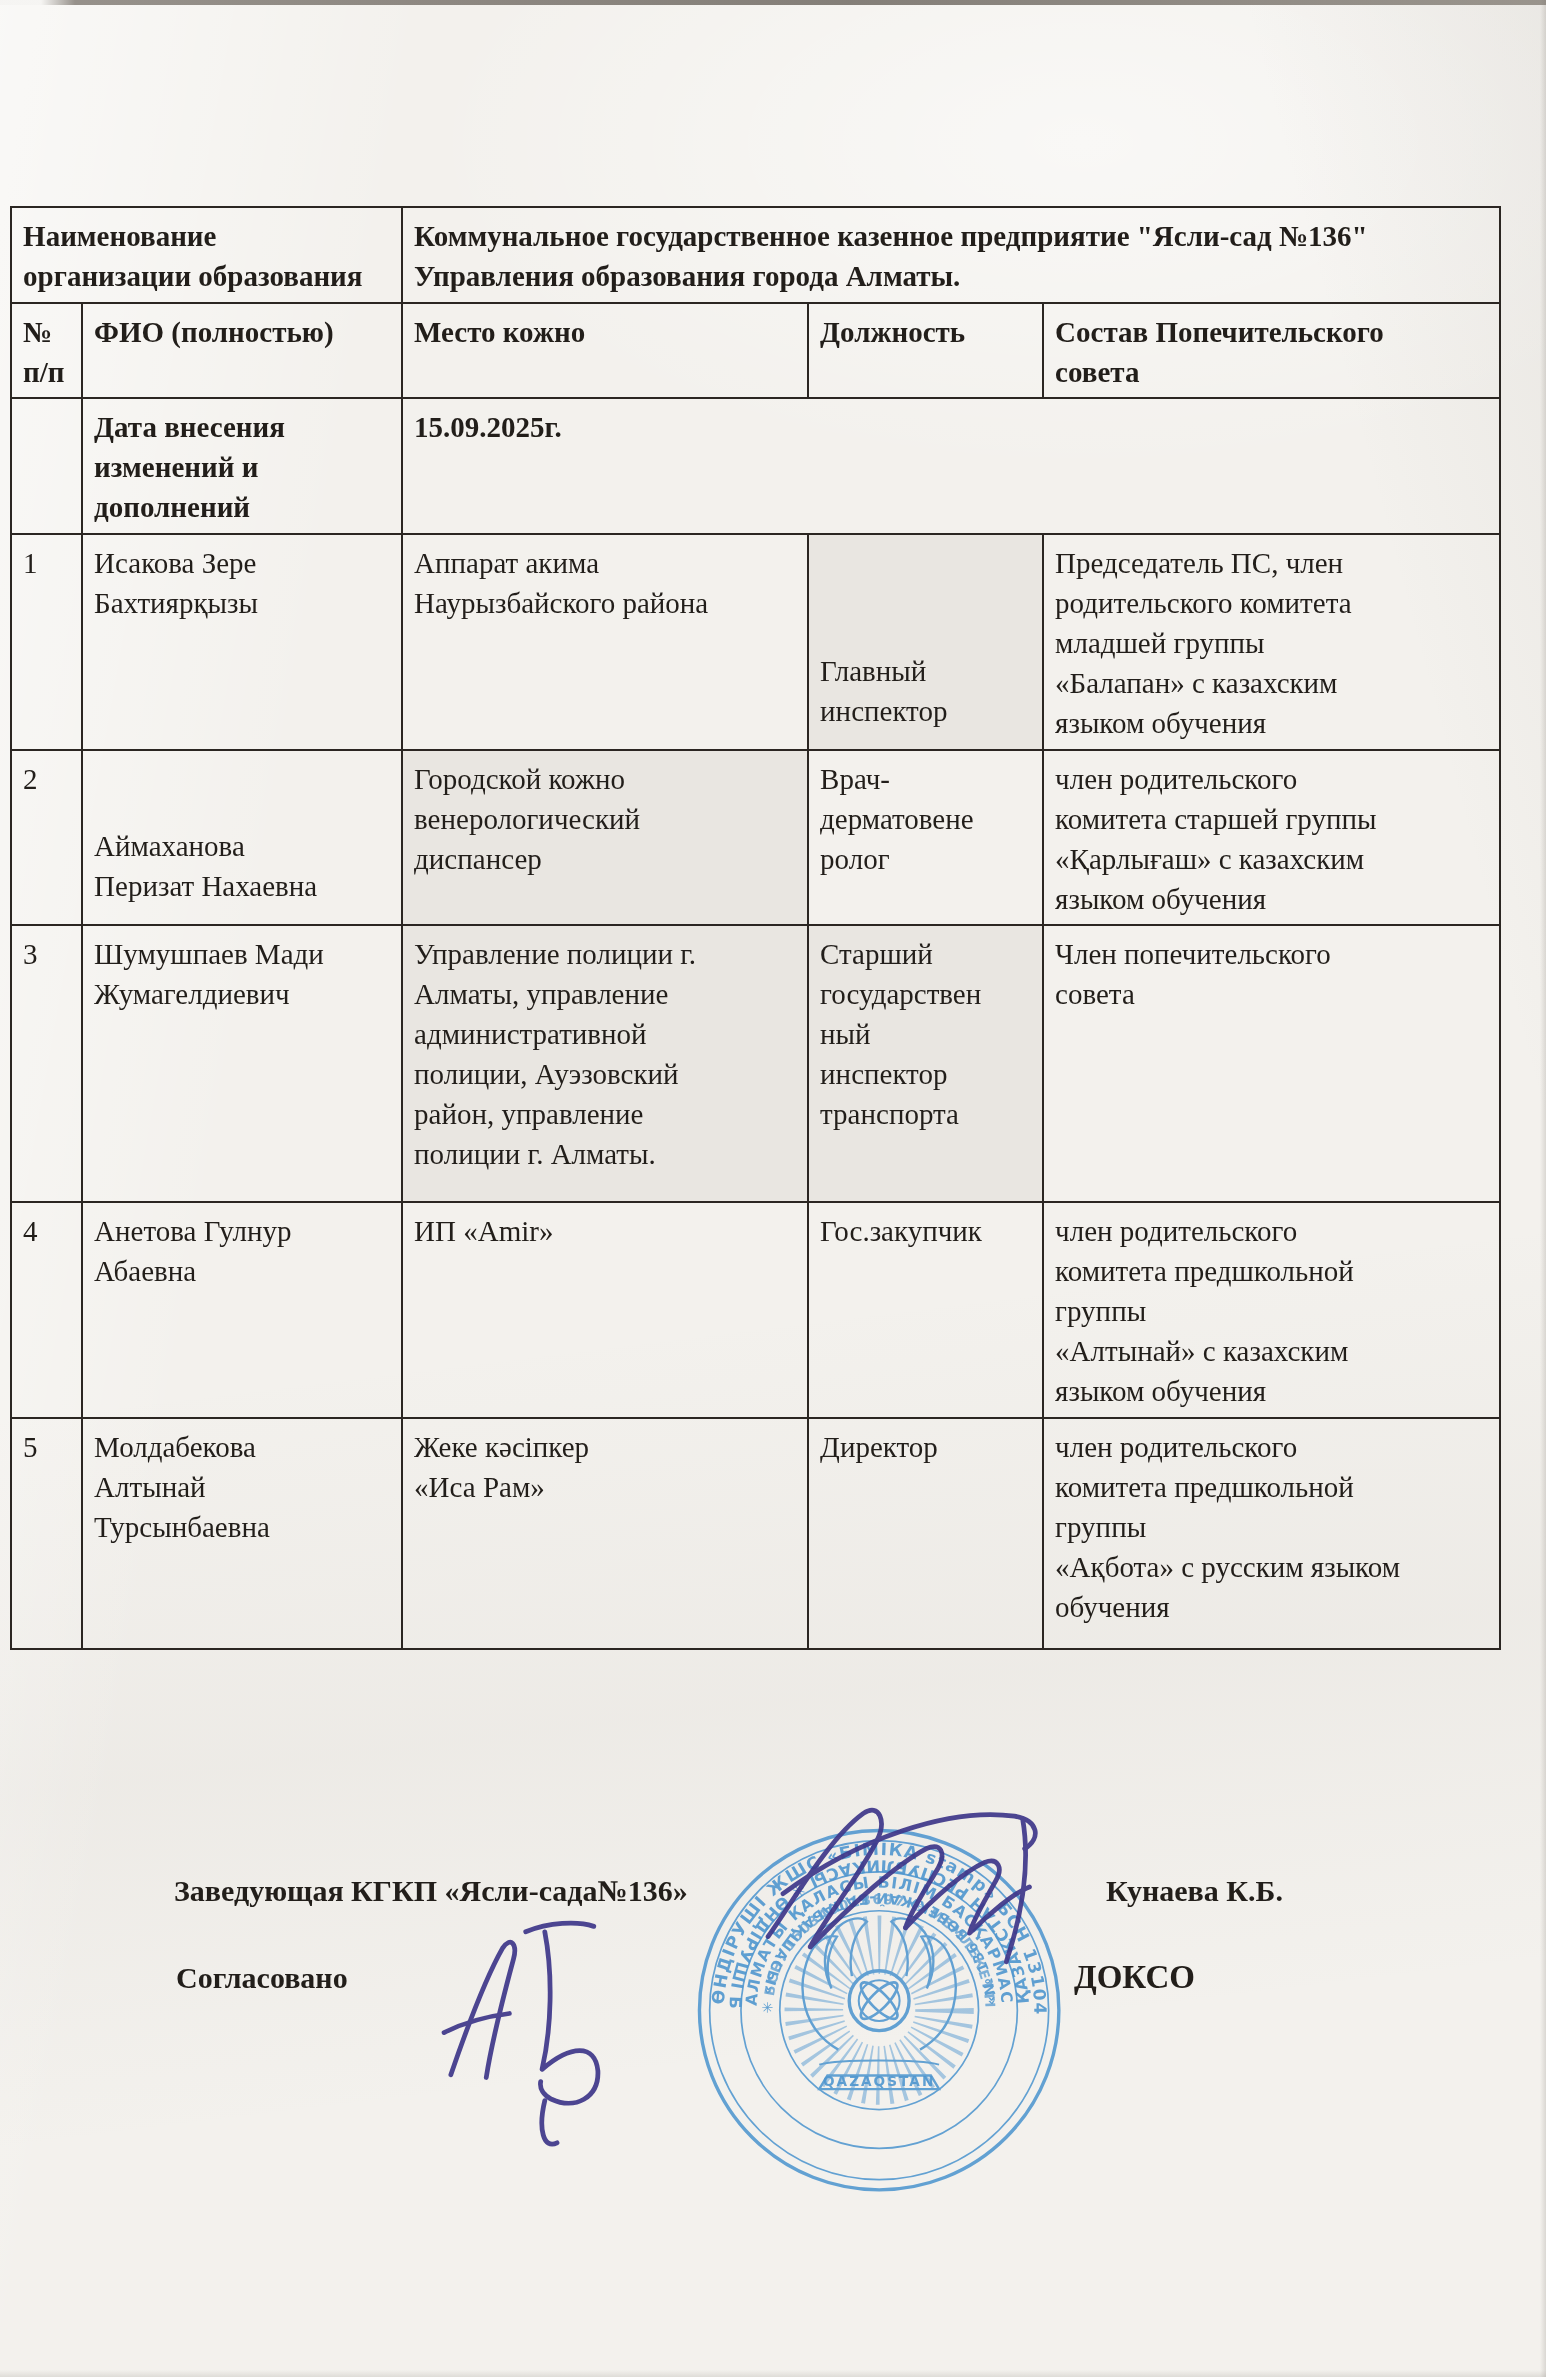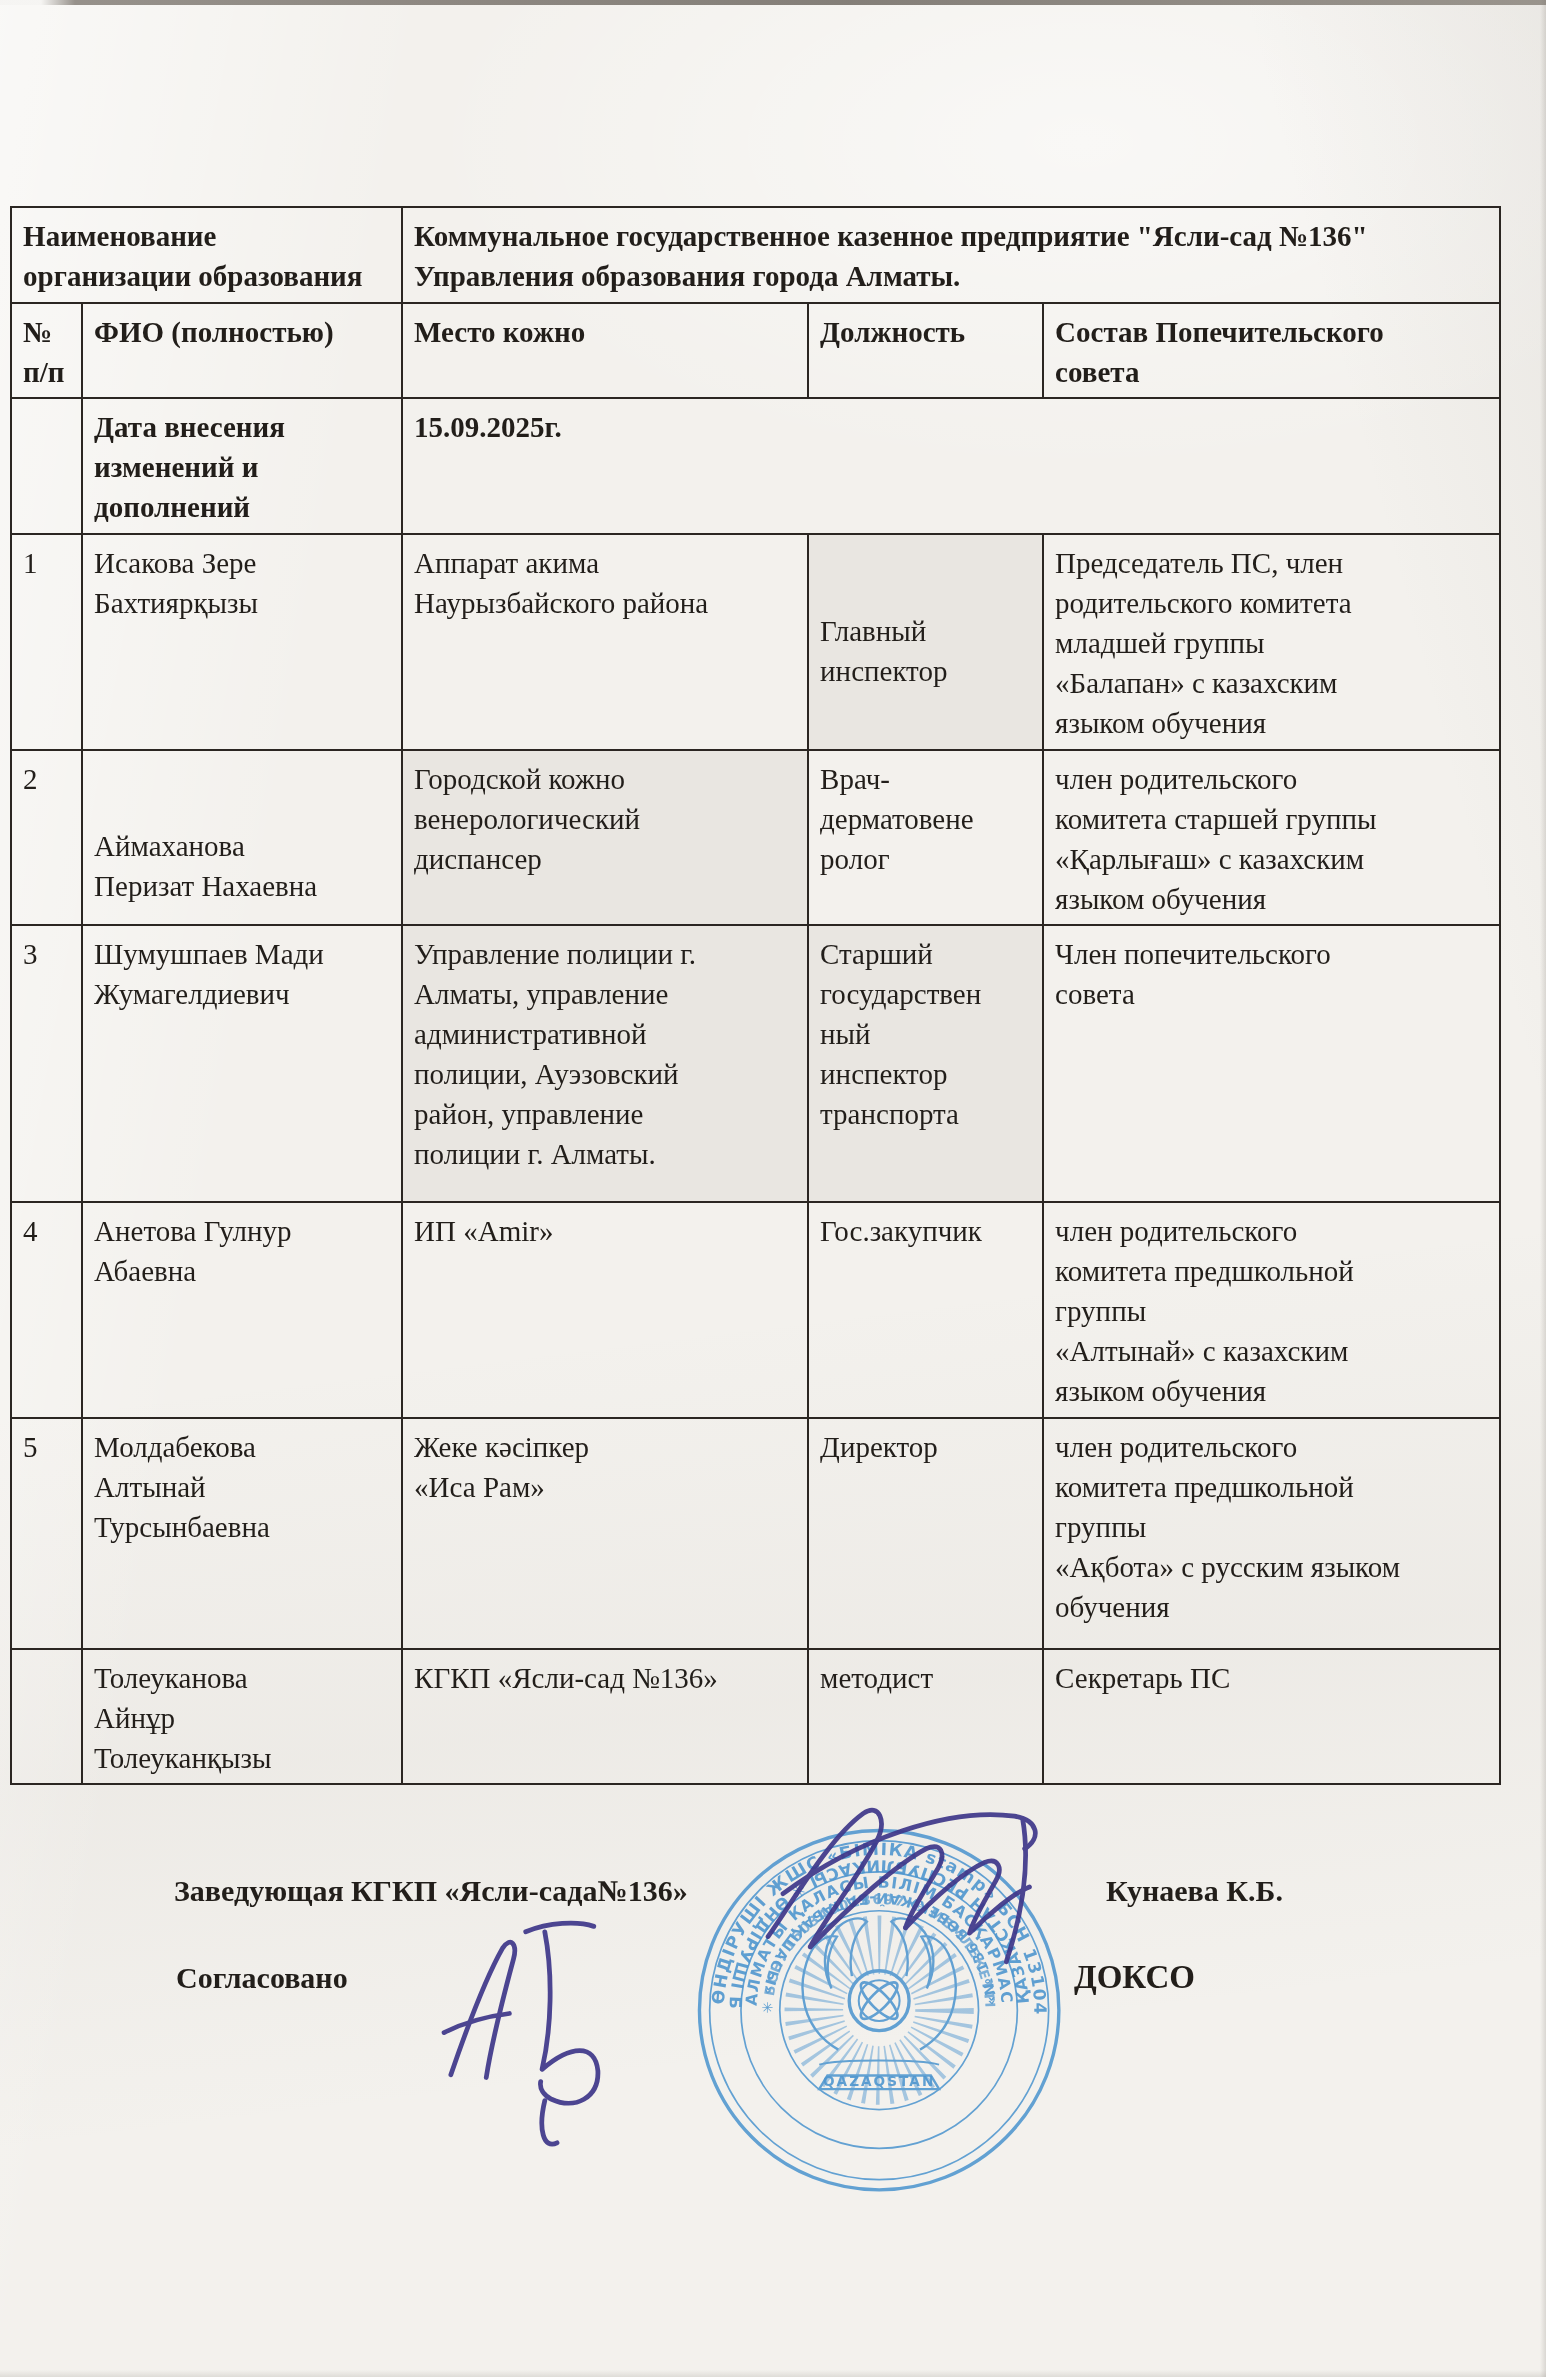--- a/index.html
+++ b/index.html
@@ -101,21 +101,21 @@
 дополнений</td>
       <td colspan="3" class="b">15.09.2025г.</td>
     </tr>
 
     <tr style="height:195px">
       <td class="num-mid">1</td>
       <td>Исакова Зере
 Бахтиярқызы</td>
       <td>Аппарат акима
 Наурызбайского района</td>
-      <td class="shade" style="padding-top:76px">Главный
+      <td class="shade" style="padding-top:116px">Главный
 инспектор</td>
       <td>Председатель ПС, член
 родительского комитета
 младшей группы
  «Балапан» с казахским
 языком обучения</td>
     </tr>
 
     <tr style="height:152px">
       <td>2</td>
@@ -173,29 +173,20 @@
       <td>Жеке кәсіпкер
 «Иса Рам»</td>
       <td>Директор</td>
       <td>член родительского
 комитета предшкольной
 группы
  «Ақбота» с русским языком
 обучения</td>
     </tr>
 
-    <tr style="height:129px">
-      <td></td>
-      <td>Толеуканова
-Айнұр
-Толеуканқызы</td>
-      <td>КГКП «Ясли-сад №136»</td>
-      <td>методист</td>
-      <td>Секретарь ПС</td>
-    </tr>
   </tbody>
 </table>
 
 <div class="footer-text" style="left:174px; top:1874px;">Заведующая КГКП «Ясли-сада№136»</div>
 <div class="footer-text" style="left:1106px; top:1874px;">Кунаева К.Б.</div>
 <div class="footer-text" style="left:176px; top:1961px;">Согласовано</div>
 <div class="footer-text" style="left:1074px; top:1959px; font-size:33px;text-align:right;">ДОКСО</div>
 
 <svg class="stamp-svg" width="371" height="371" viewBox="0 0 545 545">
   <g stroke="#4f96cf" fill="none" opacity="0.88">

